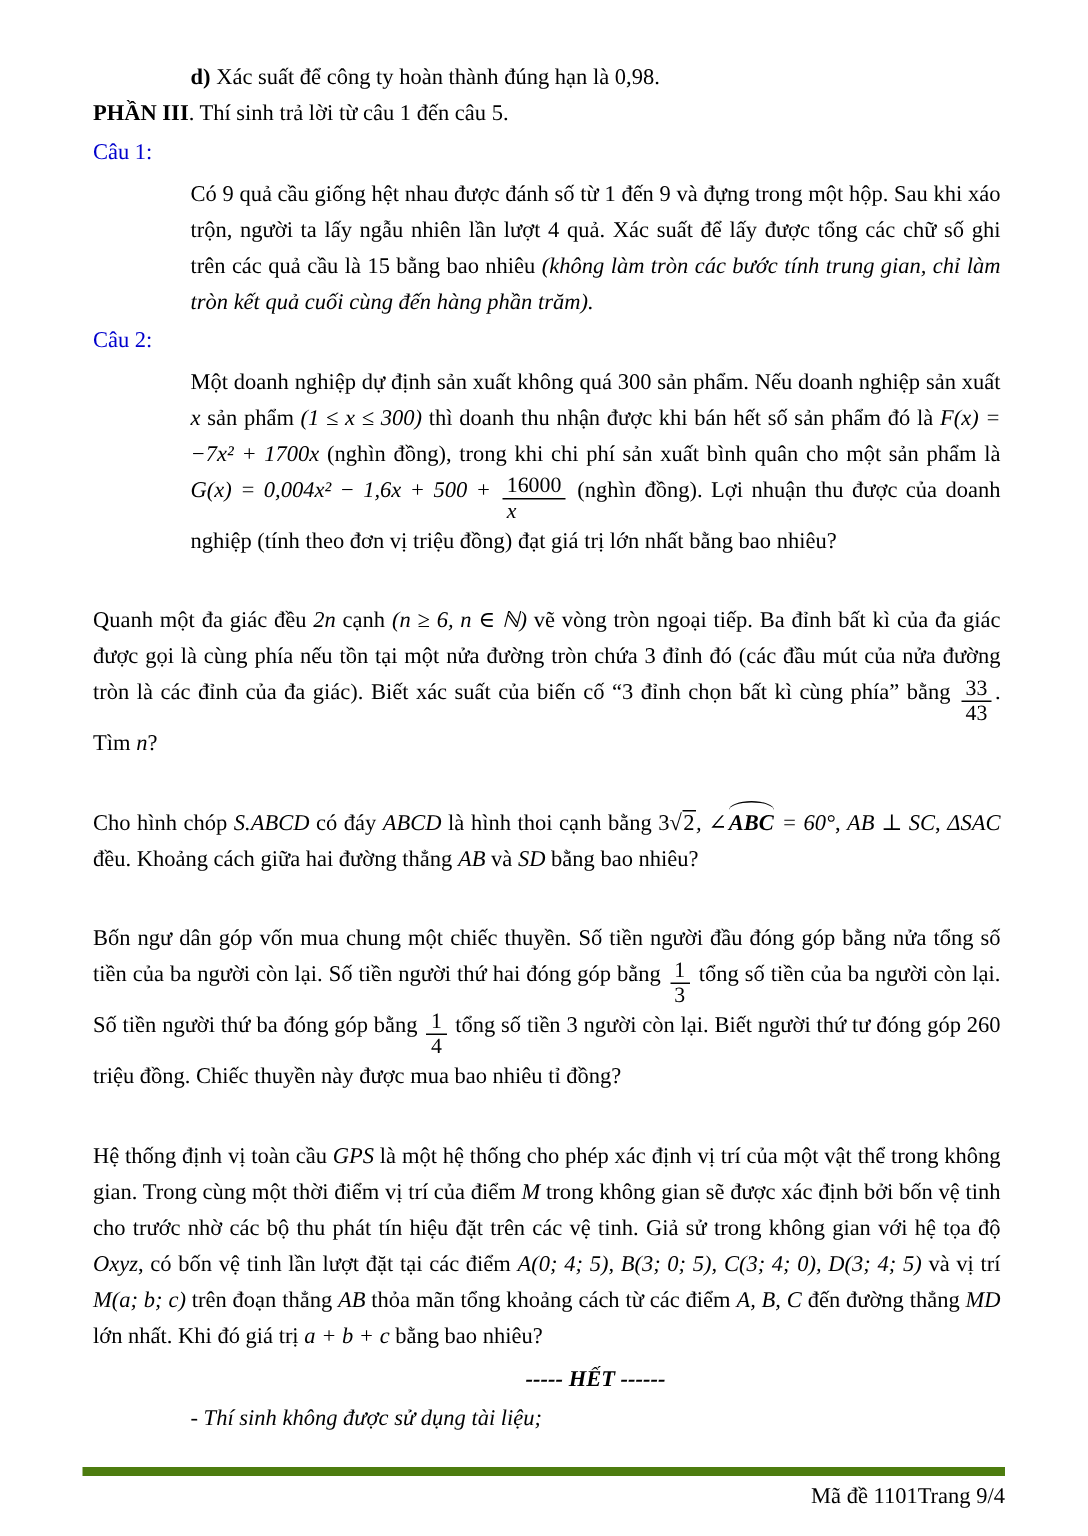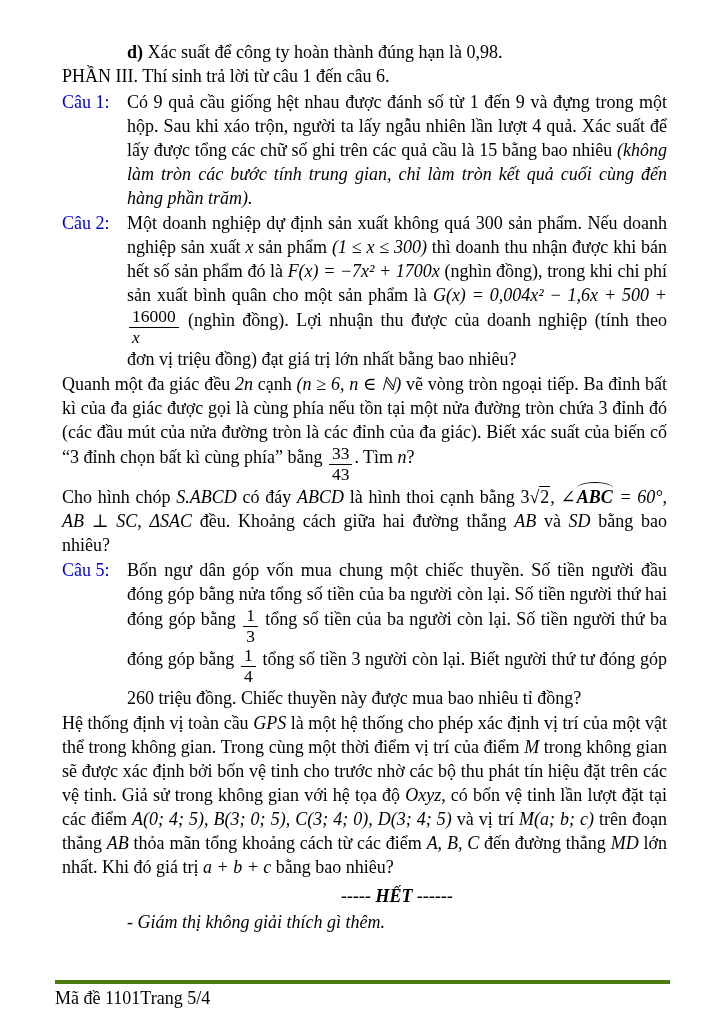--- a/index.html
+++ b/index.html
@@ -1,85 +1,84 @@
 <!DOCTYPE html>
 <html style="--accent: #0000cc;"><head>
 <meta charset="utf-8">
 <style>
   html,body{margin:0;padding:0;background:#e8e8e8;}
   .page{
     width:725px;height:1024px;position:relative;background:#ffffff;
     font-family:"Liberation Serif","DejaVu Serif",serif;
-    font-size:18px;color:#000;box-sizing:border-box;
+    font-size:15px;color:#000;box-sizing:border-box;
     padding:40px 58px 0 62px;margin:0 auto;overflow:hidden;
   }
   .line{line-height:24px;}
   .intro{margin-left:65px;}
   .intro b{font-weight:bold;}
-  .part b{font-weight:normal;}
+  .part b{font-weight:bold;}
   .questions{margin-top:2px;}
   .q{display:flex;margin-top:1px;}
   .qlabel{flex:0 0 65px;font-weight:normal;color:var(--accent,#0000cc);line-height:24px;}
-  .qbody{flex:1;text-align:justify;line-height:24px;}
+  .qbody{flex:1;text-align:justify;line-height:24px;margin-top:28px;}
   .math{font-style:italic;}
   .it{font-style:italic;}
   .frac{display:inline-block;vertical-align:-0.95em;text-align:left;line-height:1.12;padding:0 2px;font-size:0.97em;}
   .frac .num{display:block;padding:0 3px;}
   .frac .den{display:block;border-top:1px solid #000;padding:0 3px;}
   .radval{border-top:1px solid #000;padding:0 1px;}
   .arc{position:relative;display:inline-block;font-style:italic;padding:0 1px;font-weight:bold;}
   .arc::before{content:'';position:absolute;left:1px;right:1px;top:-3px;height:5px;
     border-top:1.4px solid #000;border-radius:50% 50% 0 0 / 100% 100% 0 0;}
   .het{margin:5px 0 2px 65px;text-align:center;font-weight:bold;font-style:italic;line-height:24px;}
   .note{margin-left:65px;font-style:italic;line-height:25px;}
   .footer{
     position:absolute;left:55px;right:55px;bottom:16px;
-    border-top:4px solid #4d7c0f;display:flex;justify-content:flex-start;
+    border-top:6px solid #4d7c0f;display:flex;justify-content:flex-end;
     padding-top:4px;line-height:20px;
   }
 </style>
 </head>
 <body>
 
 <div class="page">
 
   <div class="line intro">
     <b>d)</b><span> Xác suất để công ty hoàn thành đúng hạn là 0,98.</span>
   </div>
 
   <div class="line part">
-    <b>PHẦN III</b><span>. Thí sinh trả lời từ câu 1 đến câu 6.</span>
+    <b>PHẦN III</b><span>. Thí sinh trả lời từ câu 1 đến câu 5.</span>
   </div>
 
   <div class="questions">
       <div class="q">
         <div class="qlabel">Câu 1:</div>
         <div class="qbody"><span>Có 9 quả cầu giống hệt nhau được đánh số từ 1 đến 9 và đựng trong một hộp. Sau khi xáo trộn, người ta lấy ngẫu nhiên lần lượt 4 quả. Xác suất để lấy được tổng các chữ số ghi trên các quả cầu là 15 bằng bao nhiêu </span><span class="it">(không làm tròn các bước tính trung gian, chỉ làm tròn kết quả cuối cùng đến hàng phần trăm).</span></div>
       </div>
       <div class="q">
         <div class="qlabel">Câu 2:</div>
         <div class="qbody"><span>Một doanh nghiệp dự định sản xuất không quá 300 sản phẩm. Nếu doanh nghiệp sản xuất </span><span class="math">x</span><span> sản phẩm </span><span class="math">(1 ≤ x ≤ 300)</span><span> thì doanh thu nhận được khi bán hết số sản phẩm đó là </span><span class="math">F(x) = −7x² + 1700x</span><span> (nghìn đồng), trong khi chi phí sản xuất bình quân cho một sản phẩm là </span><span class="math">G(x) = 0,004x² − 1,6x + 500 + </span><span class="frac"><span class="num">16000</span><span class="den it">x</span></span><span> (nghìn đồng). Lợi nhuận thu được của doanh nghiệp (tính theo đơn vị triệu đồng) đạt giá trị lớn nhất bằng bao nhiêu?</span></div>
       </div>
       <div class="q">
         <div class="qbody"><span>Quanh một đa giác đều </span><span class="math">2n</span><span> cạnh </span><span class="math">(n ≥ 6, n ∈ ℕ)</span><span> vẽ vòng tròn ngoại tiếp. Ba đỉnh bất kì của đa giác được gọi là cùng phía nếu tồn tại một nửa đường tròn chứa 3 đỉnh đó (các đầu mút của nửa đường tròn là các đỉnh của đa giác). Biết xác suất của biến cố “3 đỉnh chọn bất kì cùng phía” bằng </span><span class="frac"><span class="num">33</span><span class="den">43</span></span><span>. Tìm </span><span class="math">n</span><span>?</span></div>
       </div>
       <div class="q">
         <div class="qbody"><span>Cho hình chóp </span><span class="math">S.ABCD</span><span> có đáy </span><span class="math">ABCD</span><span> là hình thoi cạnh bằng </span><span class="math" style="font-style: normal;">3<span>√</span><span class="radval">2</span></span><span class="math">, </span><span class="math" style="font-style: normal;">∠<span class="arc">ABC</span></span><span class="math"> = 60°</span><span>, </span><span class="math">AB ⊥ SC</span><span>, </span><span class="math">ΔSAC</span><span> đều. Khoảng cách giữa hai đường thẳng </span><span class="math">AB</span><span> và </span><span class="math">SD</span><span> bằng bao nhiêu?</span></div>
       </div>
       <div class="q">
-        <div class="qlabel">Câu 5:</div>
         <div class="qbody"><span>Bốn ngư dân góp vốn mua chung một chiếc thuyền. Số tiền người đầu đóng góp bằng nửa tổng số tiền của ba người còn lại. Số tiền người thứ hai đóng góp bằng </span><span class="frac"><span class="num">1</span><span class="den">3</span></span><span> tổng số tiền của ba người còn lại. Số tiền người thứ ba đóng góp bằng </span><span class="frac"><span class="num">1</span><span class="den">4</span></span><span> tổng số tiền 3 người còn lại. Biết người thứ tư đóng góp 260 triệu đồng. Chiếc thuyền này được mua bao nhiêu tỉ đồng?</span></div>
       </div>
       <div class="q">
         <div class="qbody"><span>Hệ thống định vị toàn cầu </span><span class="math">GPS</span><span> là một hệ thống cho phép xác định vị trí của một vật thể trong không gian. Trong cùng một thời điểm vị trí của điểm </span><span class="math">M</span><span> trong không gian sẽ được xác định bởi bốn vệ tinh cho trước nhờ các bộ thu phát tín hiệu đặt trên các vệ tinh. Giả sử trong không gian với hệ tọa độ </span><span class="math">Oxyz</span><span>, có bốn vệ tinh lần lượt đặt tại các điểm </span><span class="math">A(0; 4; 5), B(3; 0; 5), C(3; 4; 0), D(3; 4; 5)</span><span> và vị trí </span><span class="math">M(a; b; c)</span><span> trên đoạn thẳng </span><span class="math">AB</span><span> thỏa mãn tổng khoảng cách từ các điểm </span><span class="math">A, B, C</span><span> đến đường thẳng </span><span class="math">MD</span><span> lớn nhất. Khi đó giá trị </span><span class="math">a + b + c</span><span> bằng bao nhiêu?</span></div>
       </div>
     </div>
 
   <div class="het">----- HẾT ------</div>
 
-  <div class="note">- Giám thị không giải thích gì thêm.</div>
+  <div class="note">- Thí sinh không được sử dụng tài liệu;</div>
 
   <div class="footer">
     <span>Mã đề 1101</span>
-    <span>Trang 5/4</span>
+    <span>Trang 9/4</span>
   </div>
 
 </div>
 
 </body></html>

